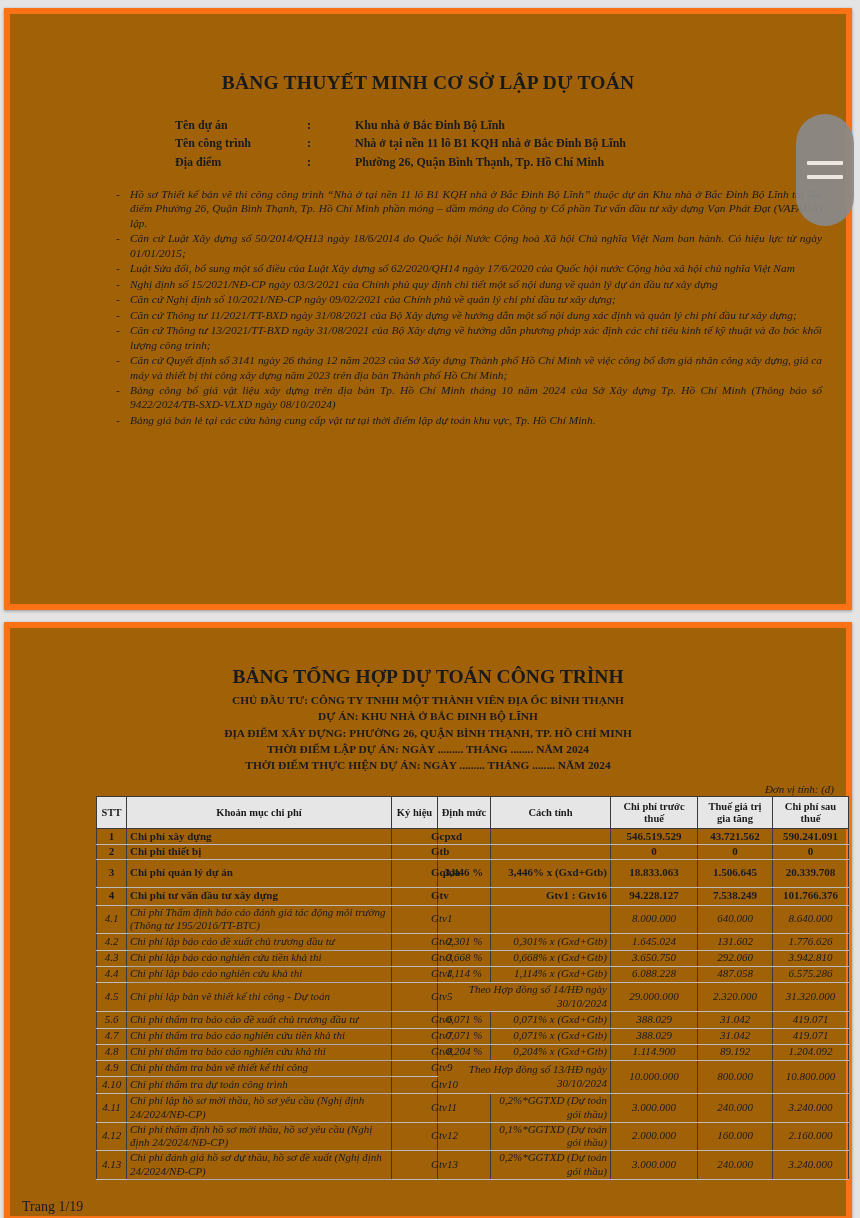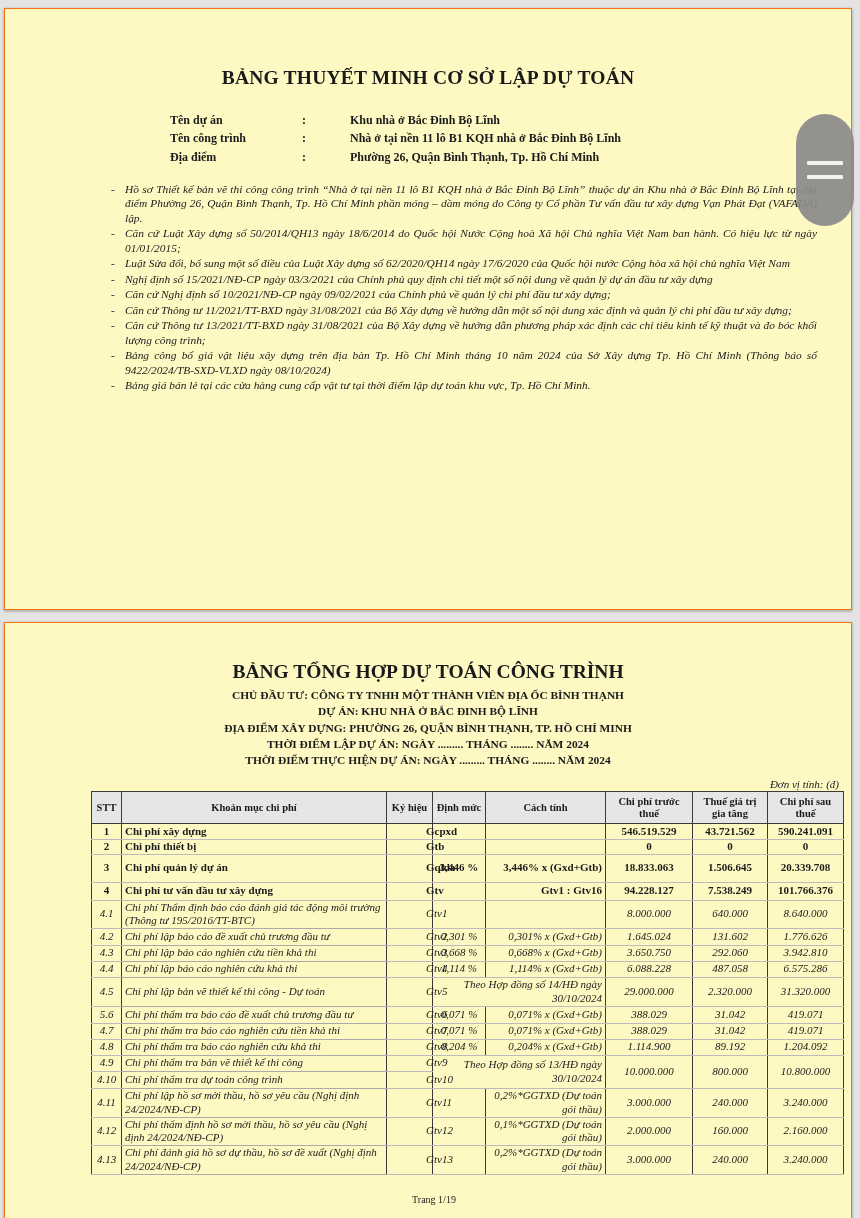--- a/index.html
+++ b/index.html
@@ -1,22 +1,22 @@
 <!DOCTYPE html>
 <html><head>
 <meta charset="utf-8">
 <style>
   * { box-sizing: border-box; margin: 0; padding: 0; }
   html, body { width: 860px; height: 1218px; overflow: hidden; background: #e4e4e4; }
   body { position: relative; font-family: "Liberation Serif", "DejaVu Serif", serif; color: #1a1a1a; }
 
   .page {
-    position: absolute; background: #fef9c3;
+    position: absolute; background: #a16207;
     box-shadow: 0 1px 3px rgba(0,0,0,0.35);
-    border: 1px solid #f97316;
+    border: 6px solid #f97316;
   }
   #page1 { left: 4px; top: 8px; width: 848px; height: 602px; }
   #page2 { left: 4px; top: 622px; width: 848px; height: 600px; }
 
   .title1 {
     position: absolute; left: 0; right: 0; top: 58px;
     text-align: center; font-weight: bold; font-size: 19.5px; letter-spacing: 0.2px;
   }
   .info { position: absolute; left: 165px; top: 102px; font-weight: bold; font-size: 12px; }
   .info-row { display: flex; height: 18.5px; align-items: center; gap: 32px; }
@@ -42,21 +42,21 @@
   table.cost td.stt { text-align: center; }
   table.cost td.code { text-align: center; padding-left: 39px; }
   table.cost td.rate { text-align: center; }
   table.cost td.method { text-align: right; }
   table.cost td.num { text-align: center; }
   tr.main td { font-weight: bold; }
   tr.sub td { font-style: italic; }
   tr.sub td.name { border-bottom-color: #aaa; }
   tr.sub td, tr.main td { border-top-color: #bbb; border-bottom-color: #bbb; }
 
-  .footer { position: absolute; left: 12px; right: 0; top: 571px; text-align: center; font-size: 10px; }
+  .footer { position: absolute; left: 12px; right: 0; top: 571px; text-align: left; font-size: 14px; }
 
   .float-menu {
     position: absolute; left: 796px; top: 114px; width: 58px; height: 112px;
     background: #8a8a8a; opacity: 0.92; border-radius: 29px;
     display: flex; flex-direction: column; justify-content: center; align-items: center; gap: 10px;
   }
   .float-menu .bar { width: 36px; height: 4px; background: #f2f2f2; border-radius: 1px; }
 </style>
 </head>
 <body>
@@ -83,20 +83,21 @@
   </div>
 
   <div class="bullets">
     <div class="bullet">Hồ sơ Thiết kế bản vẽ thi công công trình “Nhà ở tại nền 11 lô B1 KQH nhà ở Bắc Đinh Bộ Lĩnh” thuộc dự án Khu nhà ở Bắc Đinh Bộ Lĩnh tại địa điểm Phường 26, Quận Bình Thạnh, Tp. Hồ Chí Minh phần móng – dầm móng do Công ty Cổ phần Tư vấn đầu tư xây dựng Vạn Phát Đạt (VAFADA) lập.</div>
     <div class="bullet">Căn cứ Luật Xây dựng số 50/2014/QH13 ngày 18/6/2014 do Quốc hội Nước Cộng hoà Xã hội Chủ nghĩa Việt Nam ban hành. Có hiệu lực từ ngày 01/01/2015;</div>
     <div class="bullet">Luật Sửa đổi, bổ sung một số điều của Luật Xây dựng số 62/2020/QH14 ngày 17/6/2020 của Quốc hội nước Cộng hòa xã hội chủ nghĩa Việt Nam</div>
     <div class="bullet">Nghị định số 15/2021/NĐ-CP ngày 03/3/2021 của Chính phủ quy định chi tiết một số nội dung về quản lý dự án đầu tư xây dựng</div>
     <div class="bullet">Căn cứ Nghị định số 10/2021/NĐ-CP ngày 09/02/2021 của Chính phủ về quản lý chi phí đầu tư xây dựng;</div>
     <div class="bullet">Căn cứ Thông tư 11/2021/TT-BXD ngày 31/08/2021 của Bộ Xây dựng về hướng dẫn một số nội dung xác định và quản lý chi phí đầu tư xây dựng;</div>
     <div class="bullet">Căn cứ Thông tư 13/2021/TT-BXD ngày 31/08/2021 của Bộ Xây dựng về hướng dẫn phương pháp xác định các chỉ tiêu kinh tế kỹ thuật và đo bóc khối lượng công trình;</div>
+    <div class="bullet">Căn cứ Quyết định số 3141 ngày 26 tháng 12 năm 2023 của Sở Xây dựng Thành phố Hồ Chí Minh về việc công bố đơn giá nhân công xây dựng, giá ca máy và thiết bị thi công xây dựng năm 2023 trên địa bàn Thành phố Hồ Chí Minh;</div>
     <div class="bullet">Bảng công bố giá vật liệu xây dựng trên địa bàn Tp. Hồ Chí Minh tháng 10 năm 2024 của Sở Xây dựng Tp. Hồ Chí Minh (Thông báo số 9422/2024/TB-SXD-VLXD ngày 08/10/2024)</div>
     <div class="bullet">Bảng giá bán lẻ tại các cửa hàng cung cấp vật tư tại thời điểm lập dự toán khu vực, Tp. Hồ Chí Minh.</div>
   </div>
 </div>
 
 <div class="page" id="page2">
   <div class="title2">BẢNG TỔNG HỢP DỰ TOÁN CÔNG TRÌNH</div>
   <div class="subtitles">
     <div>CHỦ ĐẦU TƯ: CÔNG TY TNHH MỘT THÀNH VIÊN ĐỊA ỐC BÌNH THẠNH</div>
     <div>DỰ ÁN: KHU NHÀ Ở BẮC ĐINH BỘ LĨNH</div>

